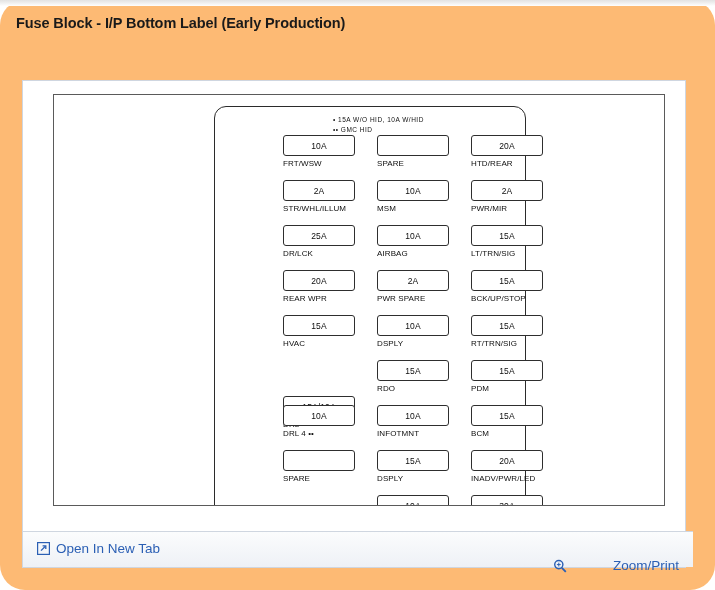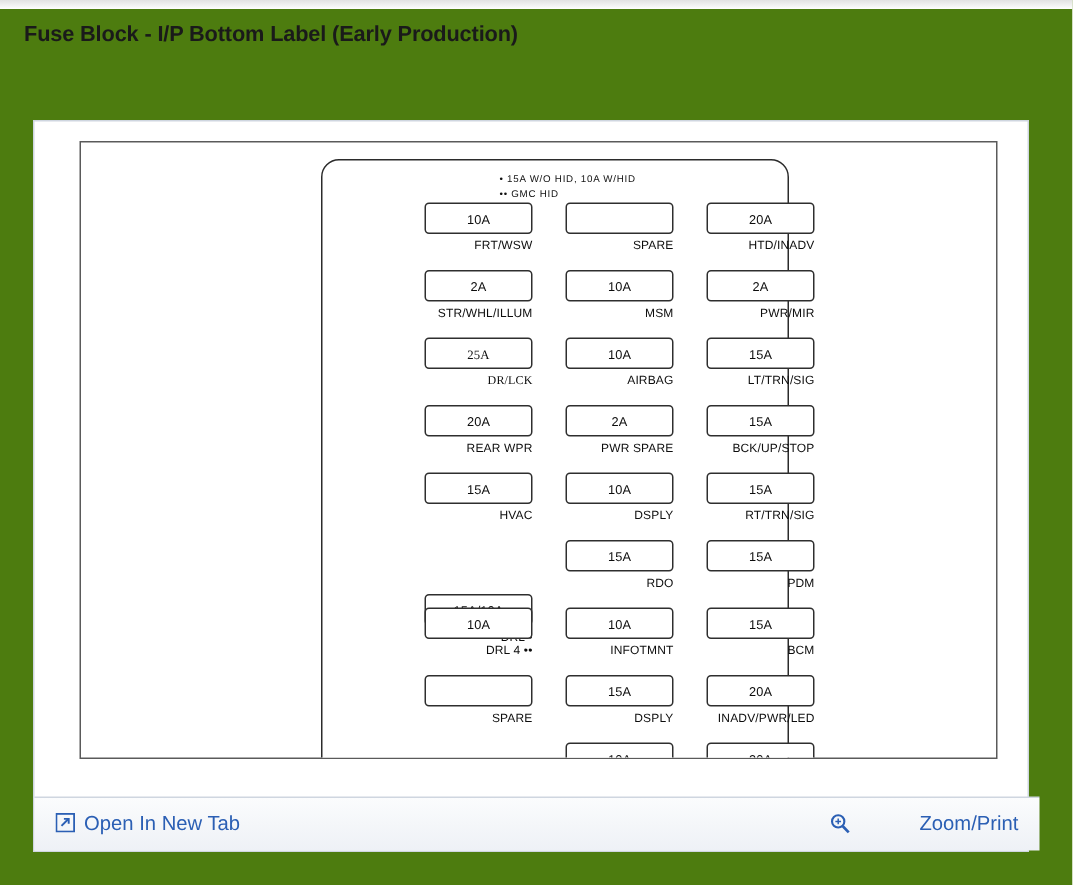--- a/index.html
+++ b/index.html
@@ -8,21 +8,22 @@
     background: #ffffff;
     width: 715px;
     height: 590px;
     overflow: hidden;
     font-family: "Liberation Sans", sans-serif;
   }
   #root {
     position: relative;
     width: 715px;
     height: 590px;
-    background: #4d7c0f;
+    background: #fdba74;
+    border-radius: 25px;
   }
   .top-strip {
     position: absolute;
     left: 0; top: 0;
     width: 715px; height: 6px;
     background: linear-gradient(to bottom, #e2e2e2 0%, #f3f3f3 60%, #ffffff 100%);
   }
   .page-title {
     position: absolute;
     left: 16px; top: 15px;
@@ -98,21 +99,21 @@
     display: flex;
     align-items: center;
     justify-content: center;
     font-size: 8.5px;
     color: #0d0d0d;
     background: #ffffff;
     letter-spacing: 0.1px;
   }
   .fuse-label {
     margin-top: 3px;
-    text-align: right;
+    text-align: left;
     font-size: 8px;
     color: #0d0d0d;
     white-space: nowrap;
     letter-spacing: 0.1px;
   }
   
   .footer {
     position: absolute;
     left: 0; bottom: 0;
     width: 670px;
@@ -124,21 +125,21 @@
   .footer-link {
     position: absolute;
     display: flex;
     gap: 6px;
     color: #2b5fb4;
     font-size: 13.5px;
     cursor: pointer;
     white-space: nowrap;
   }
   .link-open  { left: 14px; top: 9px; }
-  .link-zoom  { right: 14px; top: 9px; gap: 46px; }
+  .link-zoom  { right: 14px; top: 26px; gap: 46px; }
   .ico { display: inline-flex; align-items: center; justify-content: center; }
 </style>
 </head>
 <body>
 
 <div id="root">
 
   <div class="top-strip"></div>
 
   <div class="page-title">Fuse Block - I/P Bottom Label (Early Production)</div>
@@ -156,21 +157,21 @@
 
         <div class="col col-left">
             <div class="fuse-cell" style="top: 28px;">
               <div class="fuse-box">10A</div>
               <div class="fuse-label">FRT/WSW</div>
             </div>
             <div class="fuse-cell" style="top: 73px;">
               <div class="fuse-box">2A</div>
               <div class="fuse-label">STR/WHL/ILLUM</div>
             </div>
-            <div class="fuse-cell" style="top: 118px; font-family: Liberation Serif, serif;">
+            <div class="fuse-cell" style="top: 118px;">
               <div class="fuse-box">25A</div>
               <div class="fuse-label">DR/LCK</div>
             </div>
             <div class="fuse-cell" style="top: 163px;">
               <div class="fuse-box">20A</div>
               <div class="fuse-label">REAR WPR</div>
             </div>
             <div class="fuse-cell" style="top: 208px;">
               <div class="fuse-box">15A</div>
               <div class="fuse-label">HVAC</div>
@@ -221,21 +222,21 @@
               <div class="fuse-box">15A</div>
               <div class="fuse-label">DSPLY</div>
             </div>
             <div class="fuse-cell" style="top: 388px;">
               <div class="fuse-box">10A</div>
             </div>
           </div>
         <div class="col col-right">
             <div class="fuse-cell" style="top: 28px;">
               <div class="fuse-box">20A</div>
-              <div class="fuse-label">HTD/INADV</div>
+              <div class="fuse-label">HTD/REAR</div>
             </div>
             <div class="fuse-cell" style="top: 73px;">
               <div class="fuse-box">2A</div>
               <div class="fuse-label">PWR/MIR</div>
             </div>
             <div class="fuse-cell" style="top: 118px;">
               <div class="fuse-box">15A</div>
               <div class="fuse-label">LT/TRN/SIG</div>
             </div>
             <div class="fuse-cell" style="top: 163px;">

